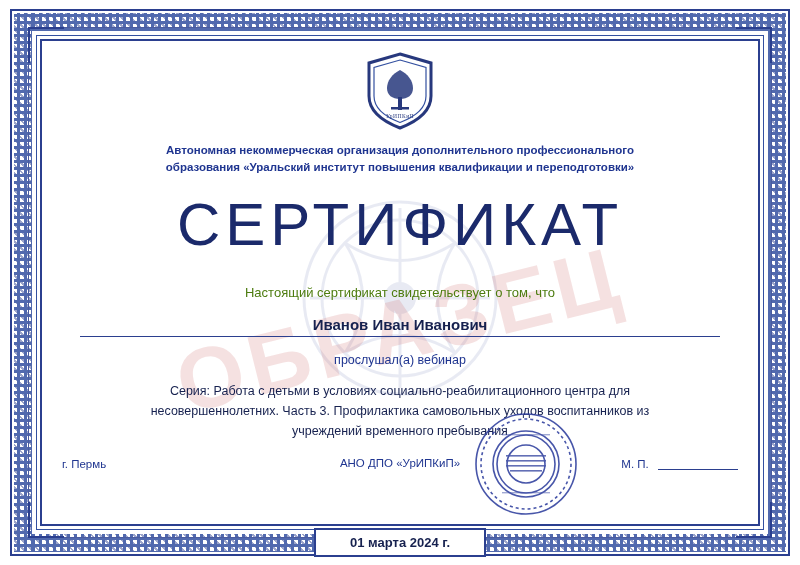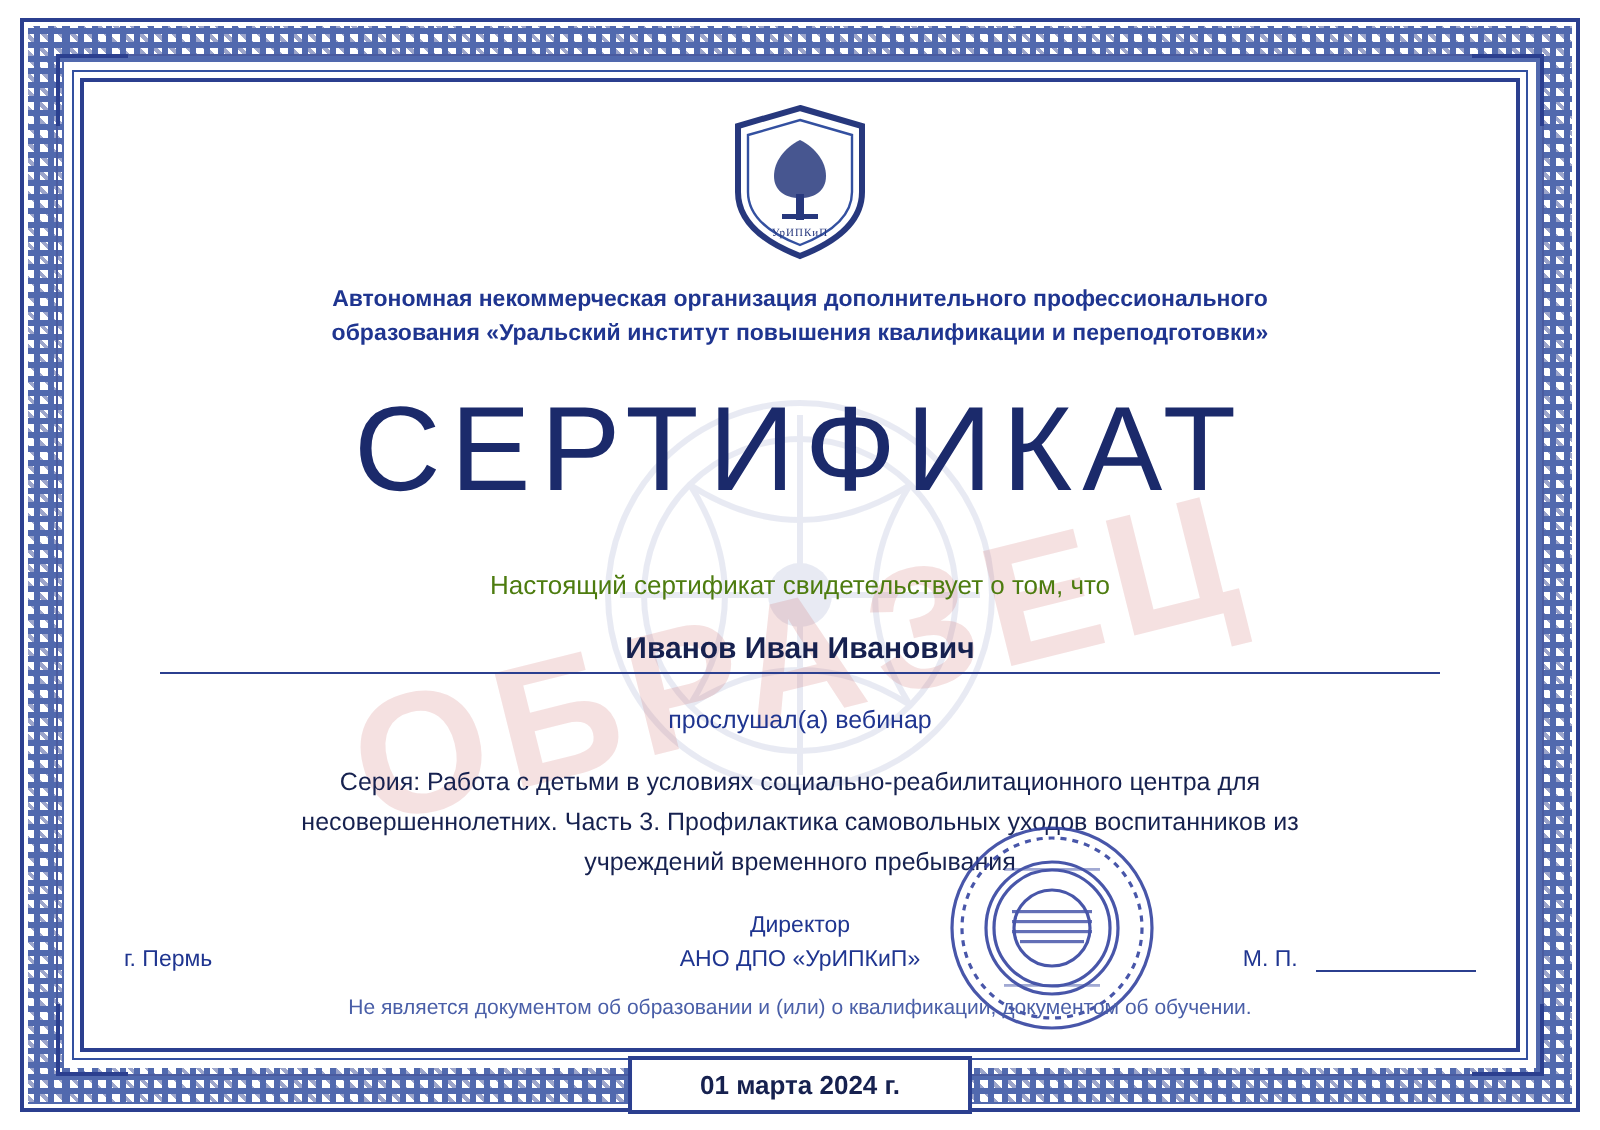--- a/index.html
+++ b/index.html
@@ -325,26 +325,24 @@
         <rect x="38" y="60" width="32" height="1.6"></rect>
         <rect x="30" y="24" width="48" height="1.4" opacity=".6"></rect>
         <rect x="30" y="82" width="48" height="1.4" opacity=".6"></rect>
       </g>
     </svg>
   </div>
 
   <div class="sign-row">
     <div class="city">г. Пермь</div>
     <div class="director">
-      <div>Директор</div>
       <div>АНО ДПО «УрИПКиП»</div>
     </div>
     <div class="stamp-label">
       <span>М. П.</span>
       <span class="stamp-line"></span>
     </div>
   </div>
 
-  <div class="disclaimer">Не является документом об образовании и (или) о квалификации, документом об обучении.</div>
 
   <div class="date-box">01 марта 2024 г.</div>
 
 </div>
 
 </body></html>

